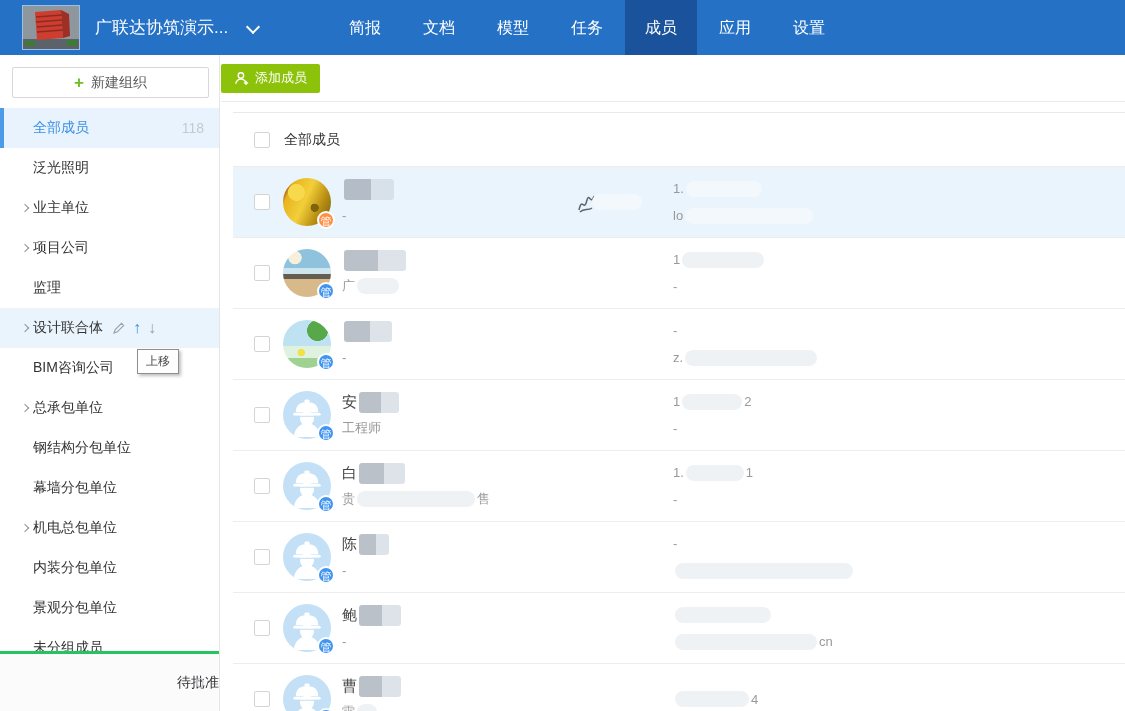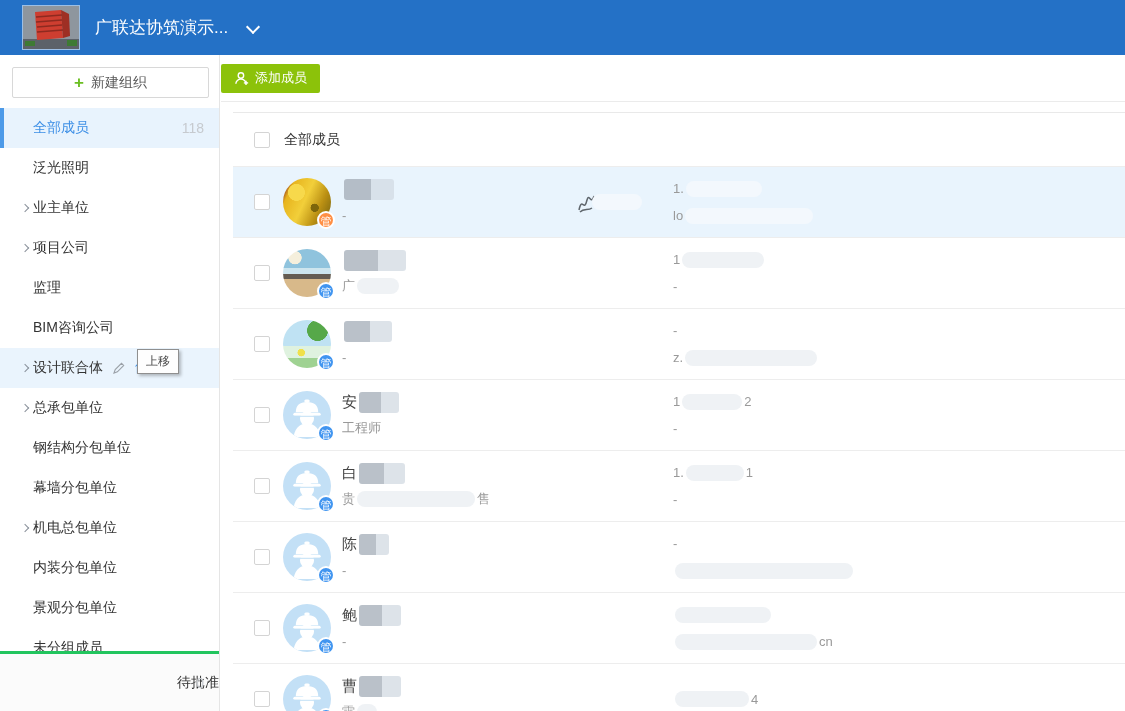--- a/index.html
+++ b/index.html
@@ -98,20 +98,29 @@
           <line x1="13" y1="16" x2="39" y2="14"></line>
         <line x1="14" y1="21" x2="39" y2="19"></line>
           <line x1="14" y1="26" x2="40" y2="24"></line>
       </g>
       <rect x="2" y="35" width="10" height="5" fill="#3E7A34"></rect>
       <rect x="44" y="34" width="10" height="6" fill="#3E7A34"></rect>
     </svg>
   </div>
   <div class="proj-title">广联达协筑演示...</div>
   <span class="title-chev"></span>
+  <div class="nav" id="nav">
+      <div class="tab">简报</div>
+      <div class="tab">文档</div>
+      <div class="tab">模型</div>
+      <div class="tab">任务</div>
+      <div class="tab active">成员</div>
+      <div class="tab">应用</div>
+      <div class="tab">设置</div>
+    </div>
 </div>
 
 <div class="sidebar">
   <button class="new-org">
     <span class="plus">+</span>
     <span>新建组织</span>
   </button>
   <div id="side-list">
       <div class="side-item selected">
         <span class="lbl">全部成员</span>
@@ -123,34 +132,34 @@
       <div class="side-item">
         <span class="chev"></span>
         <span class="lbl">业主单位</span>
       </div>
       <div class="side-item">
         <span class="chev"></span>
         <span class="lbl">项目公司</span>
       </div>
       <div class="side-item">
         <span class="lbl">监理</span>
-      </div>
-      <div class="side-item">
-        <span class="lbl">BIM咨询公司</span>
       </div>
       <div class="side-item hovered">
         <span class="chev"></span>
         <span class="lbl">设计联合体</span>
         <span class="tools">
           <svg width="14" height="14" viewBox="0 0 14 14">
             <path d="M2 12 l1.2-3.4 6.3-6.3 2.2 2.2-6.3 6.3z M9.5 2.3l2.2 2.2" fill="none" stroke="#9BA1A8" stroke-width="1.1"></path>
           </svg>
           <span class="tool-up">↑</span>
           <span class="tool-down">↓</span>
         </span>
+      </div>
+      <div class="side-item">
+        <span class="lbl">BIM咨询公司</span>
       </div>
       <div class="side-item">
         <span class="chev"></span>
         <span class="lbl">总承包单位</span>
       </div>
       <div class="side-item">
         <span class="lbl">钢结构分包单位</span>
       </div>
       <div class="side-item">
         <span class="lbl">幕墙分包单位</span>

